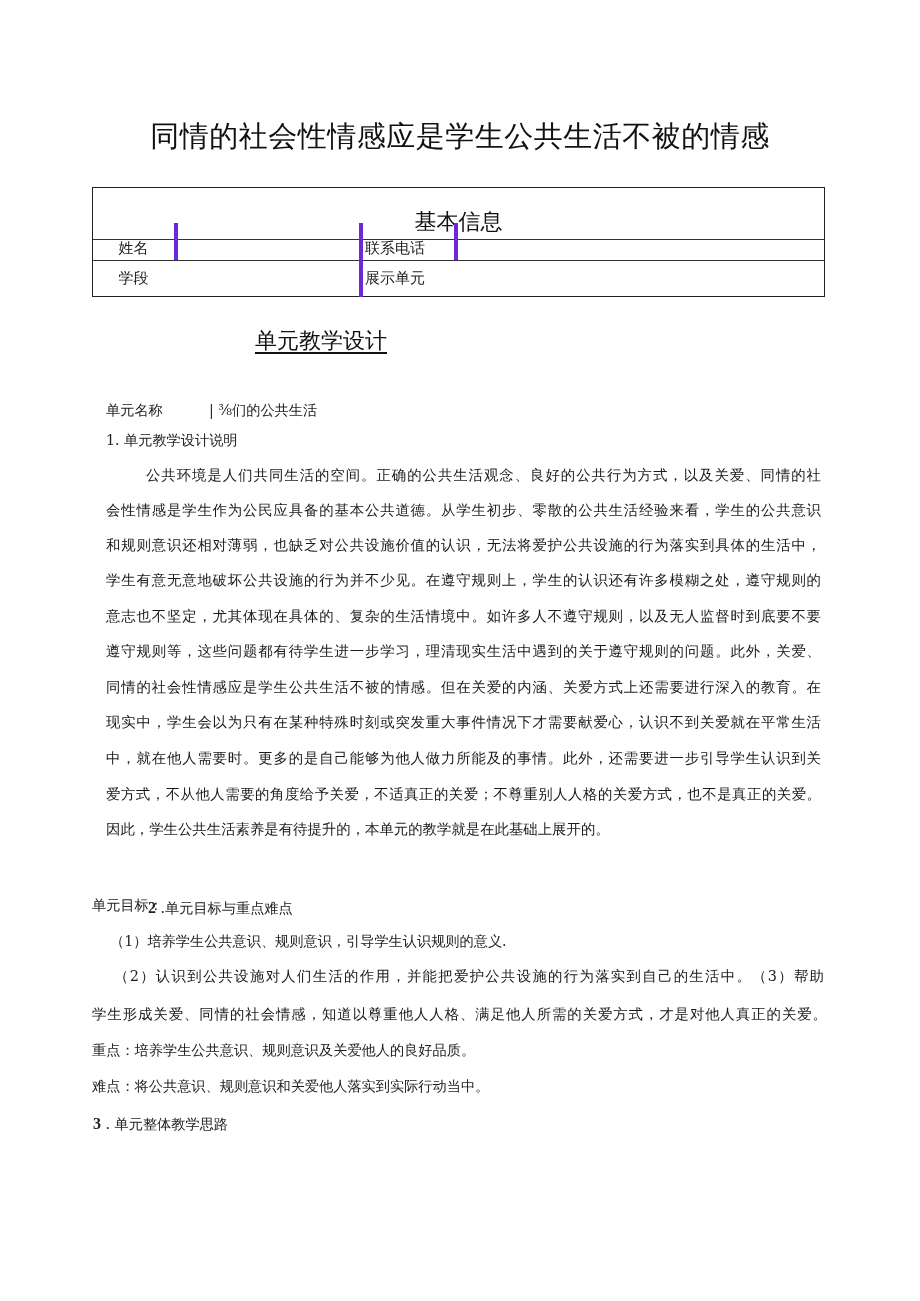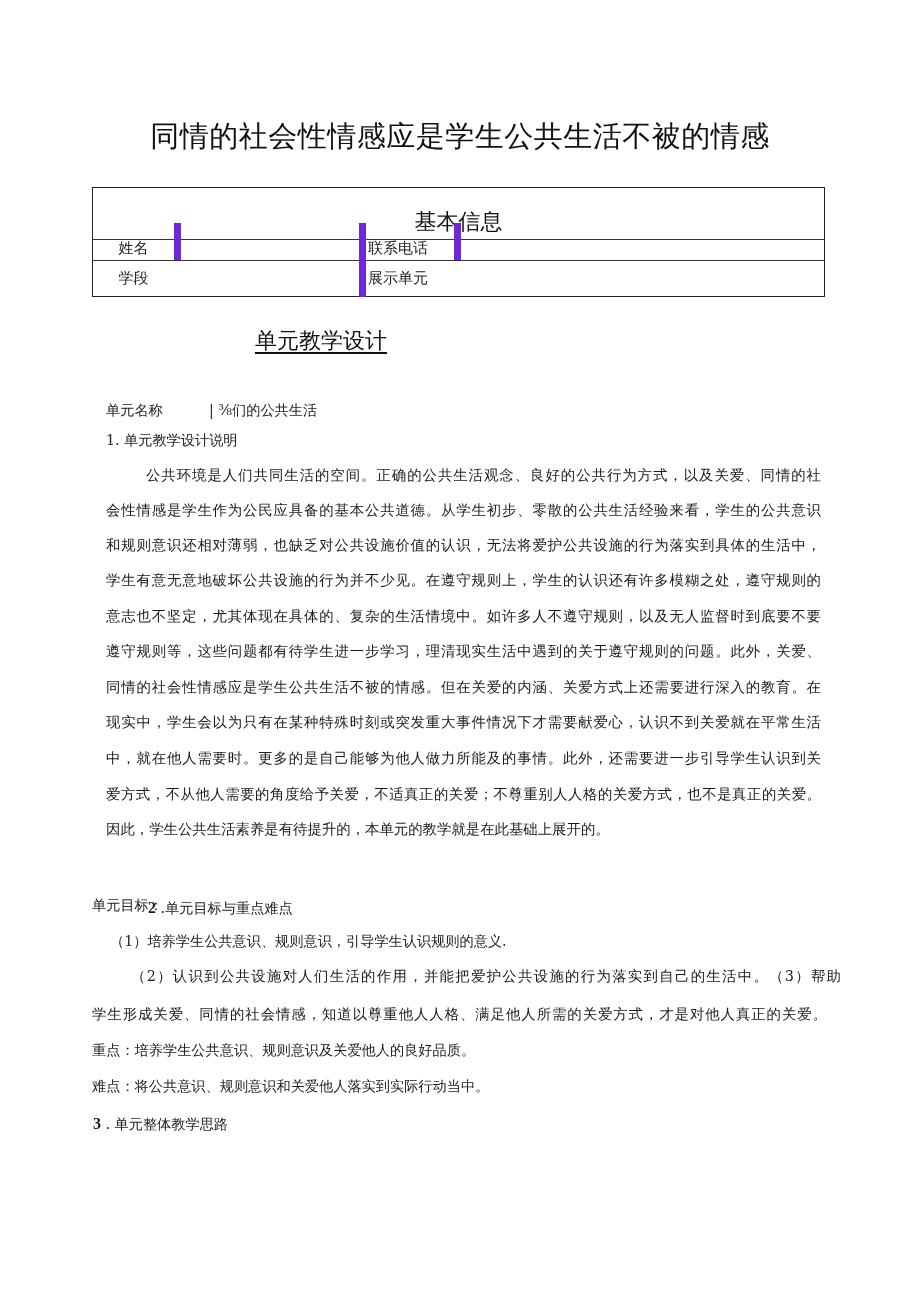--- a/index.html
+++ b/index.html
@@ -39,21 +39,21 @@
     .info-table .row.r0 { top: 16px; height: 35px; border-bottom: 1.5px solid #333; }
     .info-table .row.r1 { top: 35px; height: 37px; border-bottom: 1.5px solid #333; }
     .info-table .row.r2 { top: 72px; height: 37px; }
     .info-table .cell {
       position: absolute; top: 0; bottom: 0;
       box-sizing: border-box;
       font-size: 15px;
       font-family: "DejaVu Sans", "Liberation Sans", sans-serif;
       color: #222;
     }
-    .info-table .vline { border-left: 7px solid #6d28d9; }
+    .info-table .vline { border-left: 4px solid #6d28d9; }
     .info-table .header-cell {
       left: 0; right: 0;
       text-align: center;
       font-size: 22px;
       line-height: 35px;
       color: #111;
     }
     .c0 { left: 0; width: 81px; }
     .c1 { left: 81px; width: 185px; }
     .c2 { left: 266px; width: 95px; }
@@ -132,21 +132,21 @@
   <div class="abs para-line" style="top:784px;">爱方式，不从他人需要的角度给予关爱，不适真正的关爱；不尊重别人人格的关爱方式，也不是真正的关爱。</div>
   <div class="abs para-line last" style="top:819px;">因此，学生公共生活素养是有待提升的，本单元的教学就是在此基础上展开的。</div>
 </div>
 
 <div class="abs line" style="left:104px; top:898px;margin-left:44px;">
   <span class="bold-num">2</span><span> .单元目标与重点难点</span>
 </div>
 
 <div class="abs line" style="left:92px; top:895px;">单元目标：</div>
 <div class="abs line" style="left:110px; top:931px;">（1）培养学生公共意识、规则意识，引导学生认识规则的意义.</div>
-<div class="abs para-line" style="left:114px; width:710px; top:966px;margin-left:17px;">（2）认识到公共设施对人们生活的作用，并能把爱护公共设施的行为落实到自己的生活中。（3）帮助</div>
+<div class="abs para-line" style="left:114px; width:710px; top:966px;">（2）认识到公共设施对人们生活的作用，并能把爱护公共设施的行为落实到自己的生活中。（3）帮助</div>
 <div class="abs para-line" style="left:92px; width:735px; top:1004px;">学生形成关爱、同情的社会情感，知道以尊重他人人格、满足他人所需的关爱方式，才是对他人真正的关爱。</div>
 
 <div class="abs line" style="left:92px; top:1040px;">重点：培养学生公共意识、规则意识及关爱他人的良好品质。</div>
 <div class="abs line" style="left:92px; top:1076px;">难点：将公共意识、规则意识和关爱他人落实到实际行动当中。</div>
 
 <div class="abs line" style="left:93px; top:1114px;">
   <span class="bold-num">3</span><span> . 单元整体教学思路</span>
 </div>
 
 </body></html>

